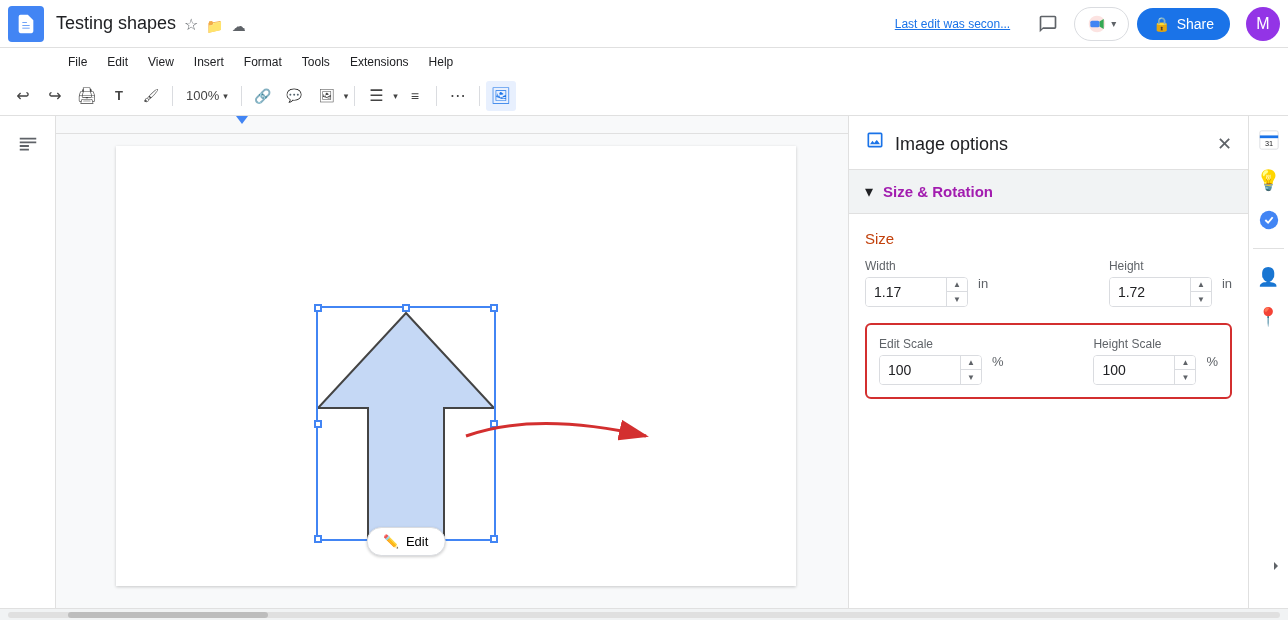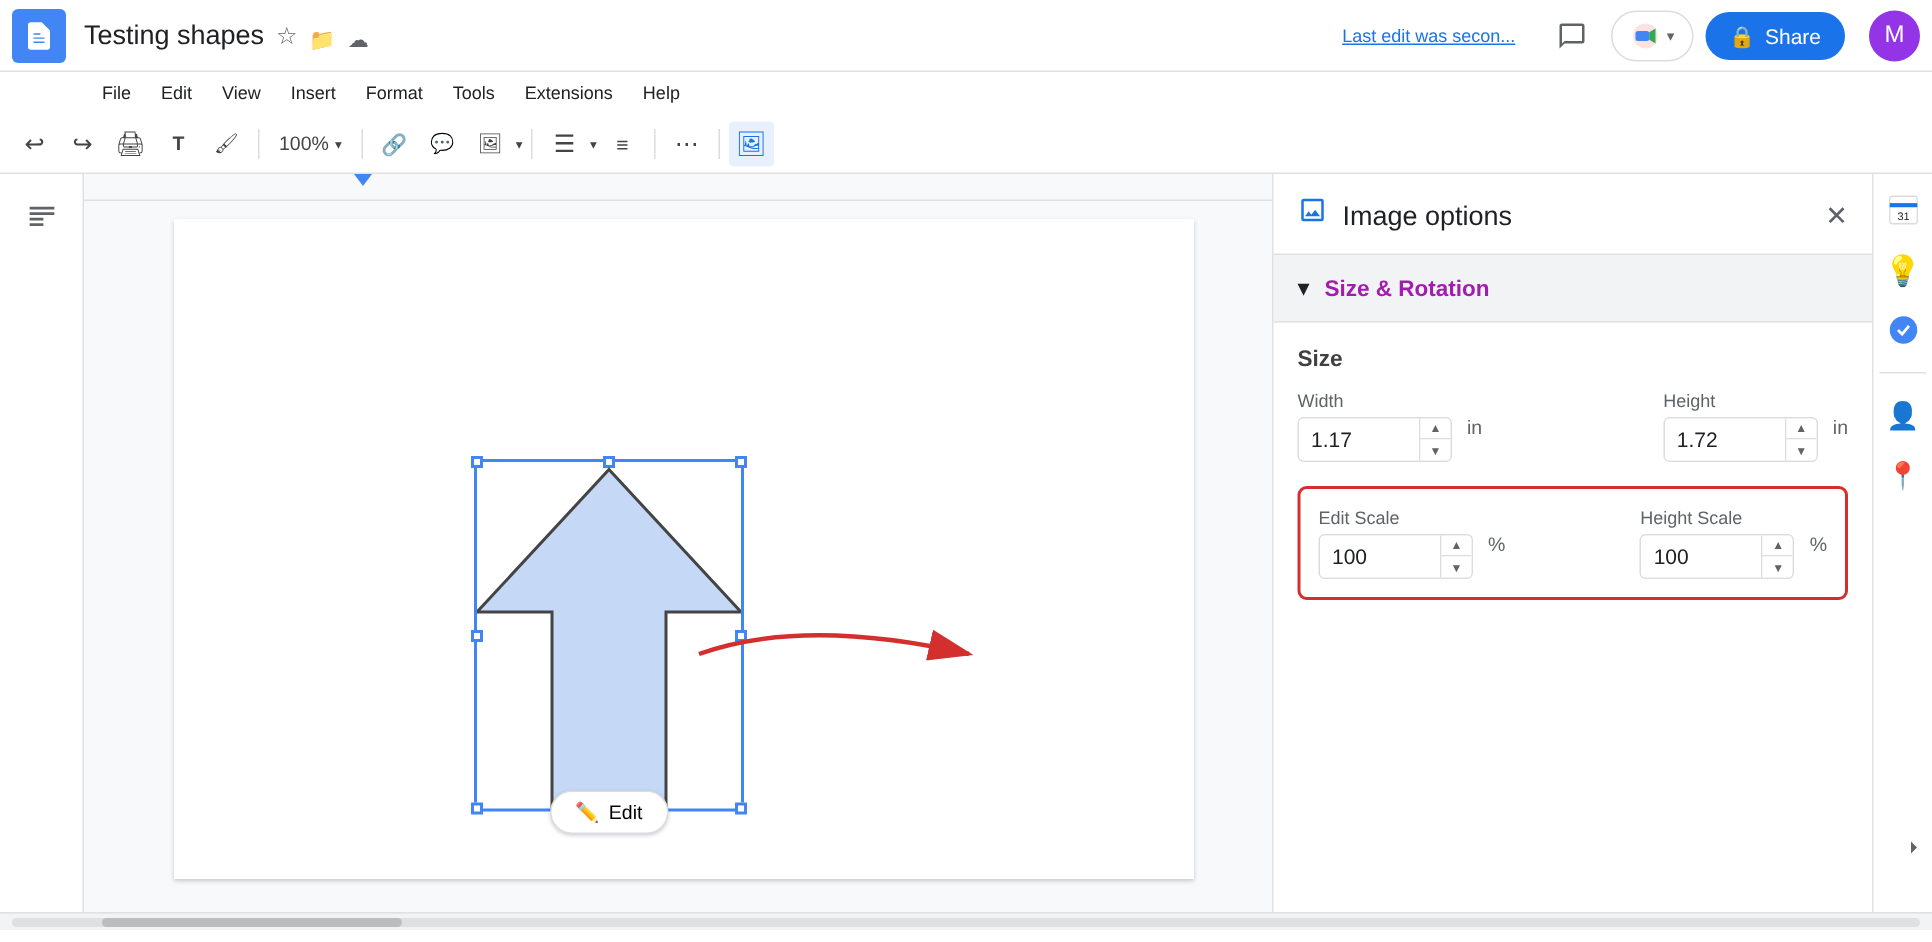--- a/index.html
+++ b/index.html
@@ -195,21 +195,21 @@
       padding: 12px 16px;
       display: flex; align-items: center;
       gap: 10px; cursor: pointer;
       border-bottom: 1px solid #e0e0e0;
     }
     #section-chevron { color: #202124; font-size: 16px; }
     #section-title { font-size: 15px; font-weight: 600; color: #a21caf; }
 
     #panel-content { padding: 16px; }
 
-    #size-label { font-size: 15px; font-weight: 700; color: #404040; margin-bottom: 12px; }
+    #size-label { font-size: 15px; font-weight: 400; color: #c2410c; margin-bottom: 12px; }
 
     .dimension-row {
       display: flex; align-items: center;
       gap: 8px; margin-bottom: 16px;
     }
     .dim-group { display: flex; flex-direction: column; gap: 4px; }
     .dim-label { font-size: 12px; color: #5f6368; }
     .dim-input-wrap {
       display: flex; align-items: center;
       border: 1px solid #dadce0; border-radius: 4px;

